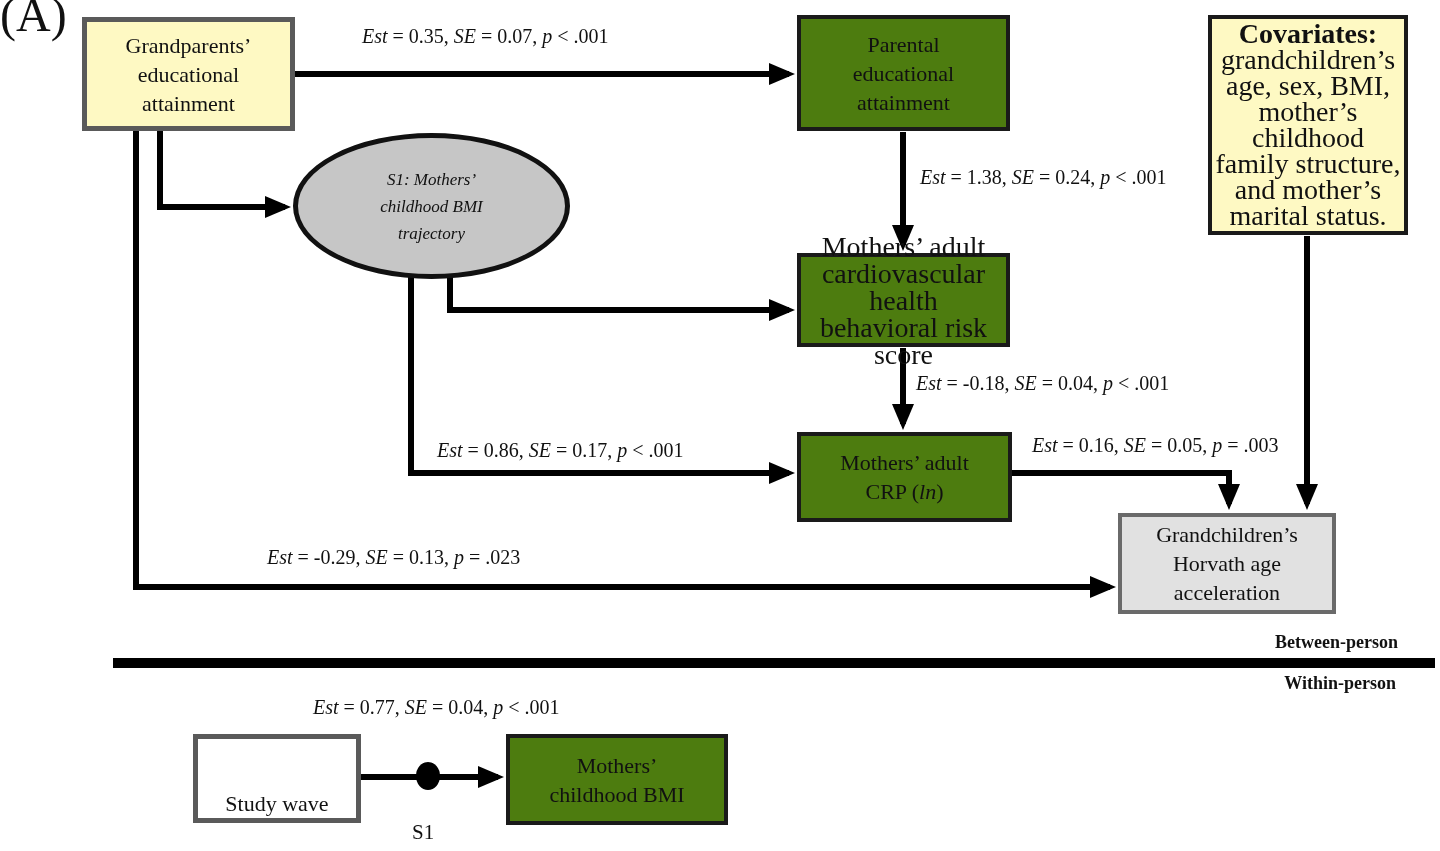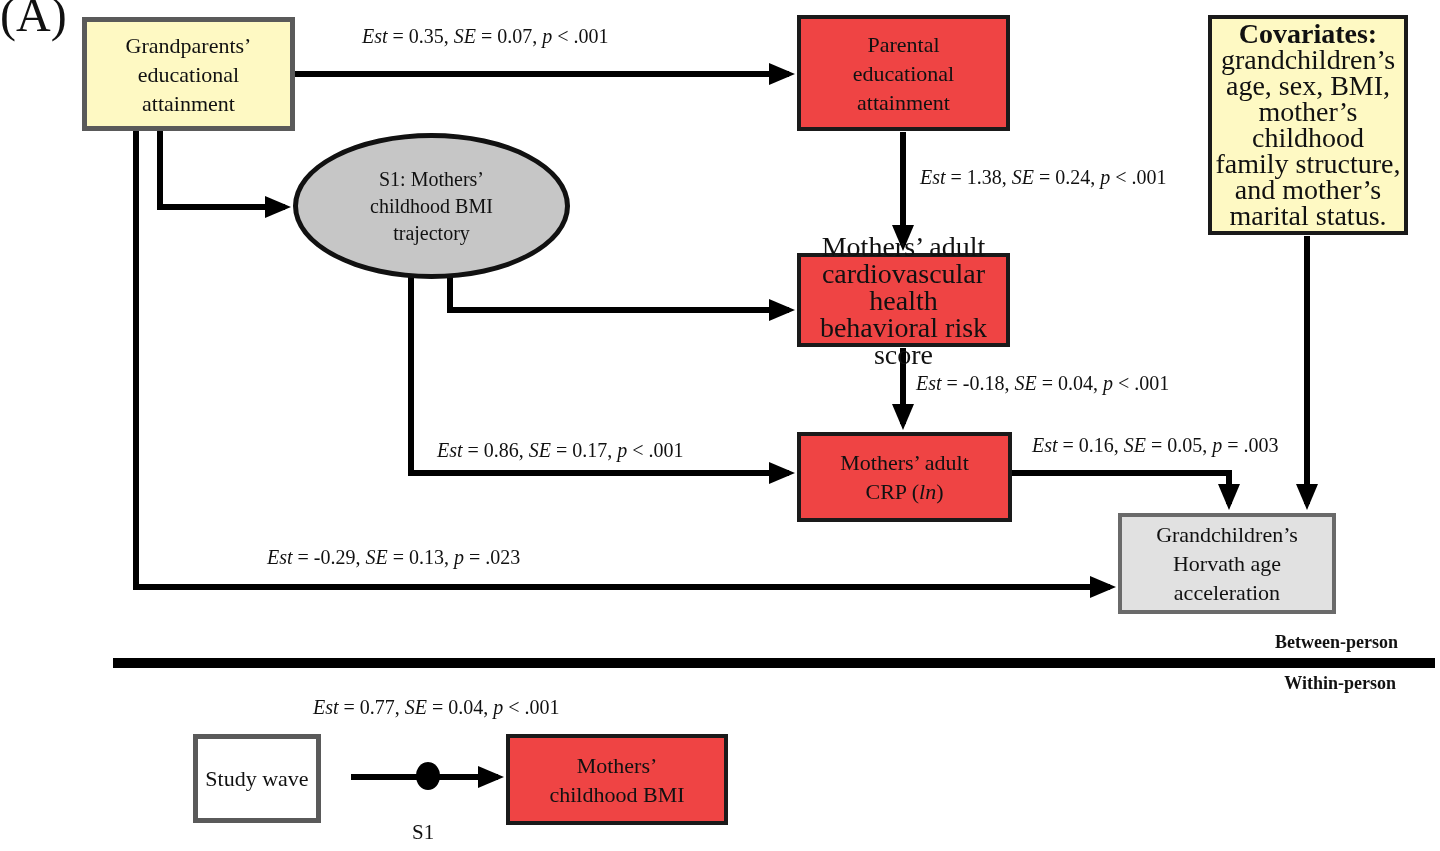--- a/index.html
+++ b/index.html
@@ -6,29 +6,29 @@
   .canvas{
     position:relative;width:1440px;height:851px;background:#ffffff;
     overflow:hidden;font-family:"Liberation Serif","DejaVu Serif",serif;color:#111;
   }
   .arrows{position:absolute;left:0;top:0;width:1440px;height:851px;}
   .node{
     position:absolute;box-sizing:border-box;
     display:flex;flex-direction:column;justify-content:center;align-items:center;
     text-align:center;z-index:2;
   }
-  .fill-mid{background:#ef4444;}
+  .fill-mid{background:#4d7c0f;}
   .fill-light{background:#fef9c3;}
   .fill-pale{background:#e1e1e1;}
   .fill-white{background:#ffffff;}
   .border-black{border:4px solid #1a1a1a;}
   .border-gray{border:5px solid #5a5a5a;}
   .border-gray4{border:4px solid #6a6a6a;}
   .t22{font-size:22px;line-height:29px;}
-  .t21{font-size:20px;line-height:27px;}
+  .t21{font-size:17px;line-height:27px;font-style:italic;}
   .t20{font-size:28px;line-height:26px;}
   .ellipse{border-radius:50%;border:5px solid #111;}
   .bold{font-weight:bold;}
   .stat{
     position:absolute;font-size:20px;line-height:24px;white-space:nowrap;z-index:3;
   }
   .stat i{font-style:italic;}
   .panel-label{position:absolute;left:0;top:-13px;font-size:48px;z-index:3;}
   .section-label{
     position:absolute;font-size:18px;font-weight:bold;text-align:right;width:198px;z-index:3;
@@ -102,21 +102,21 @@
     <div>Mothers’ adult</div>
     <div>CRP (<i>ln</i>)</div>
   </div>
 
   <div class="node fill-pale border-gray4 t22" style="left:1118px;top:513px;width:218px;height:101px;">
     <div>Grandchildren’s</div>
     <div>Horvath age</div>
     <div>acceleration</div>
   </div>
 
-  <div class="node fill-white border-gray t22" style="left:193px;top:734px;width:128px;height:89px;">
+  <div class="node fill-white border-gray t22" style="left:193px;top:734px;width:168px;height:89px;justify-content:flex-end;">
     <div>Study wave</div>
   </div>
 
   <div class="node fill-mid border-black t22" style="left:506px;top:734px;width:222px;height:91px;">
     <div>Mothers’</div>
     <div>childhood BMI</div>
   </div>
 
   <div class="stat" style="left:362px;top:24px;"><i>Est</i> = 0.35, <i>SE</i> = 0.07, <i>p</i> &lt; .001</div>
 

